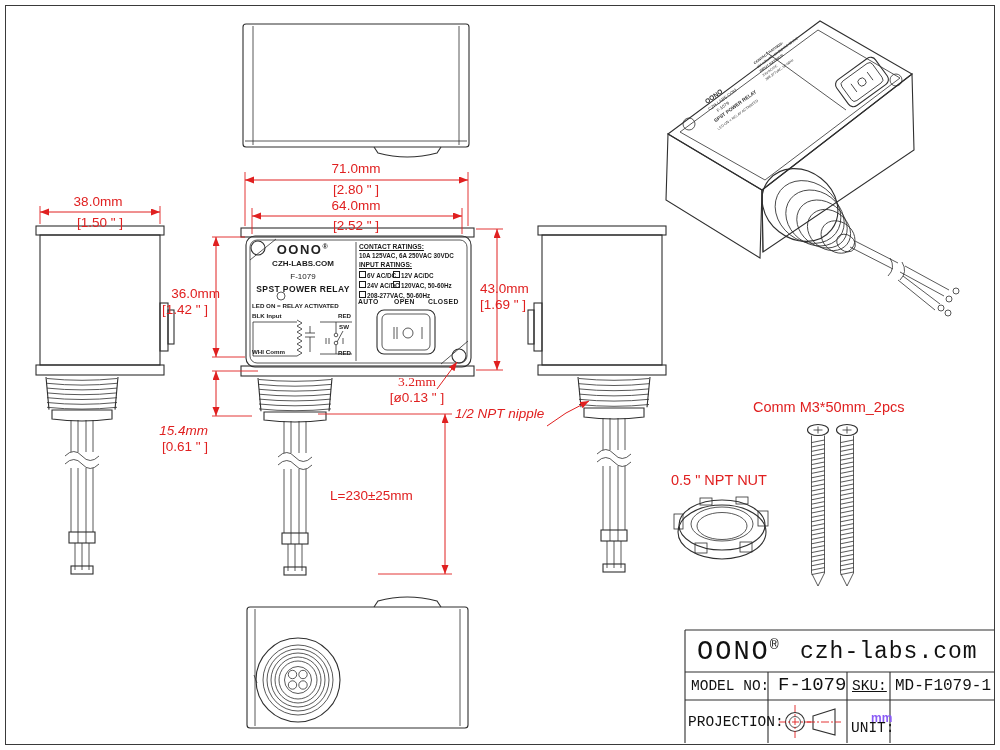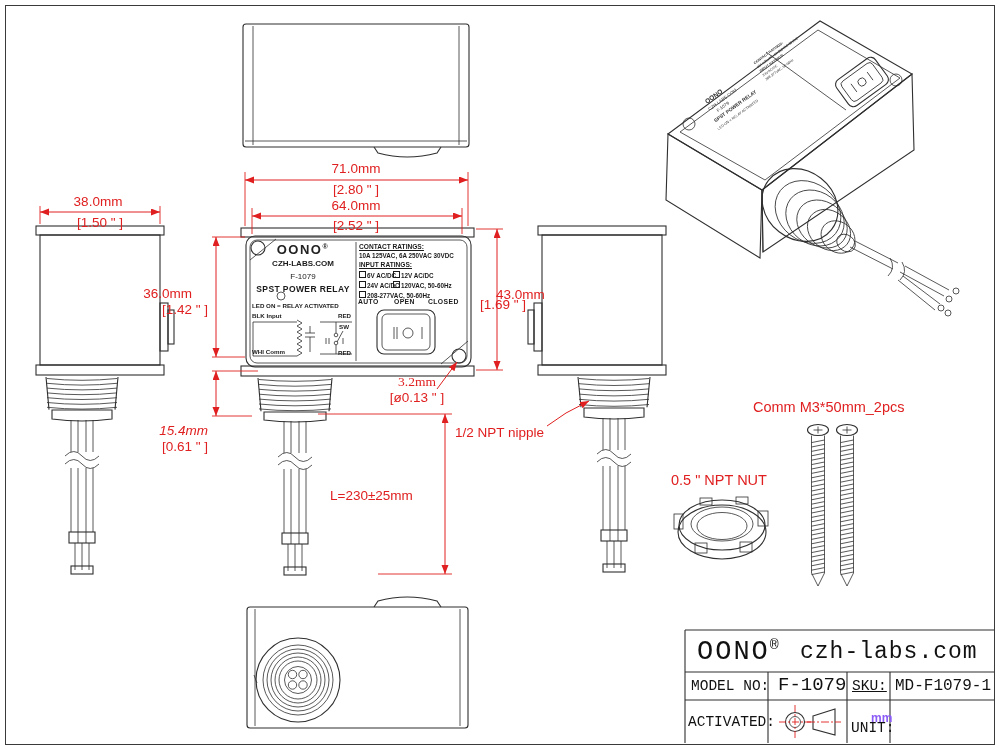--- a/index.html
+++ b/index.html
@@ -407,30 +407,30 @@
       <line class="rt" x1="807" y1="722" x2="841" y2="722" stroke-dasharray="8 2 2 2"></line>
     </g>
   </svg>
 
   <div class="txt dim" style="left:286px;top:162px;width:140px;">71.0mm</div>
   <div class="txt dim" style="left:286px;top:183px;width:140px;">[2.80 " ]</div>
   <div class="txt dim" style="left:286px;top:199px;width:140px;">64.0mm</div>
   <div class="txt dim" style="left:286px;top:219px;width:140px;">[2.52 " ]</div>
   <div class="txt dim" style="left:28px;top:195px;width:140px;">38.0mm</div>
   <div class="txt dim" style="left:30px;top:216px;width:140px;">[1.50 " ]</div>
-  <div class="txt dimR" style="left:114px;top:287px;width:78px;text-align:right;">36.0mm</div>
+  <div class="txt dimR" style="left:142px;top:287px;width:78px;text-align:right;">36.0mm</div>
   <div class="txt dimR" style="left:130px;top:303px;width:78px;">[1.42 " ]</div>
   <div class="txt dimR" style="left:130px;top:424px;width:78px;font-style:italic;">15.4mm</div>
   <div class="txt dimR" style="left:130px;top:440px;width:78px;">[0.61 " ]</div>
-  <div class="txt dimL" style="left:480px;top:288px;width:90px;margin-left:16px;">43.0mm</div>
+  <div class="txt dimL" style="left:480px;top:282px;width:90px;">43.0mm</div>
   <div class="txt dimL" style="left:480px;top:298px;width:90px;">[1.69 " ]</div>
   <div class="txt dim" style="left:372px;top:375px;width:90px;font-family:Liberation Serif, serif;">3.2mm</div>
   <div class="txt dim" style="left:372px;top:391px;width:90px;">[ø0.13 " ]</div>
   <div class="txt dimL" style="left:330px;top:489px;width:110px;">L=230±25mm</div>
-  <div class="txt dimL" style="left:455px;top:426px;width:95px;">1/2 NPT nipple</div>
+  <div class="txt dimL" style="left:455px;top:407px;width:95px;font-style:italic;">1/2 NPT nipple</div>
   <div class="txt dimL" style="left:753px;top:400px;font-size:14.5px;">Comm M3*50mm_2pcs</div>
   <div class="txt dimL" style="left:671px;top:473px;font-size:14.5px;">0.5 " NPT NUT</div>
 
   <div class="txt" style="left:252px;top:243px;width:102px;text-align:center;font-size:13px;font-weight:bold;letter-spacing:1.5px;"><span>OONO</span><sup class="reg">®</sup></div>
   <div class="txt lbl" style="left:252px;top:260px;width:102px;text-align:center;font-size:8px;">CZH-LABS.COM</div>
   <div class="txt" style="left:252px;top:273px;width:102px;text-align:center;font-size:8px;color:#1a1a1a;">F-1079</div>
   <div class="txt lbl" style="left:250px;top:285px;width:106px;text-align:center;font-size:8.5px;letter-spacing:0.4px;">SPST POWER RELAY</div>
   <div class="txt lbl" style="left:252px;top:303px;font-size:6.2px;">LED ON = RELAY ACTIVATED</div>
   <div class="txt lbl" style="left:252px;top:313px;font-size:6.2px;">BLK Input</div>
   <div class="txt lbl" style="left:252px;top:349px;font-size:6.2px;">WHI Comm</div>
@@ -448,16 +448,16 @@
   <div class="txt lbl" style="left:358px;top:299px;font-size:6.8px;letter-spacing:0.4px;">AUTO</div>
   <div class="txt lbl" style="left:394px;top:299px;font-size:6.8px;letter-spacing:0.4px;">OPEN</div>
   <div class="txt lbl" style="left:428px;top:299px;font-size:6.8px;letter-spacing:0.4px;">CLOSED</div>
 
   <div class="txt tb" style="left:697px;top:638px;font-size:27px;letter-spacing:2px;"><span>OONO</span><sup class="reg">®</sup></div>
   <div class="txt tb" style="left:800px;top:641px;font-size:23px;letter-spacing:1px;">czh-labs.com</div>
   <div class="txt tb" style="left:691px;top:679px;font-size:14.5px;">MODEL NO:</div>
   <div class="txt tb" style="left:778px;top:676px;font-size:19px;">F-1079</div>
   <div class="txt tb" style="left:852px;top:679px;font-size:14.5px;text-decoration:underline;">SKU:</div>
   <div class="txt tb" style="left:895px;top:678px;font-size:16px;">MD-F1079-1</div>
-  <div class="txt tb" style="left:688px;top:715px;font-size:14.5px;">ACTIVATED:</div>
+  <div class="txt tb" style="left:688px;top:715px;font-size:14.5px;">PROJECTION:</div>
   <div class="txt tb" style="left:851px;top:721px;font-size:14.5px;">UNIT:</div>
   <div class="txt" style="left:871px;top:712px;font-size:12px;font-weight:bold;color:#8b5cf6;">mm</div>
 </div>
 
 </body></html>

